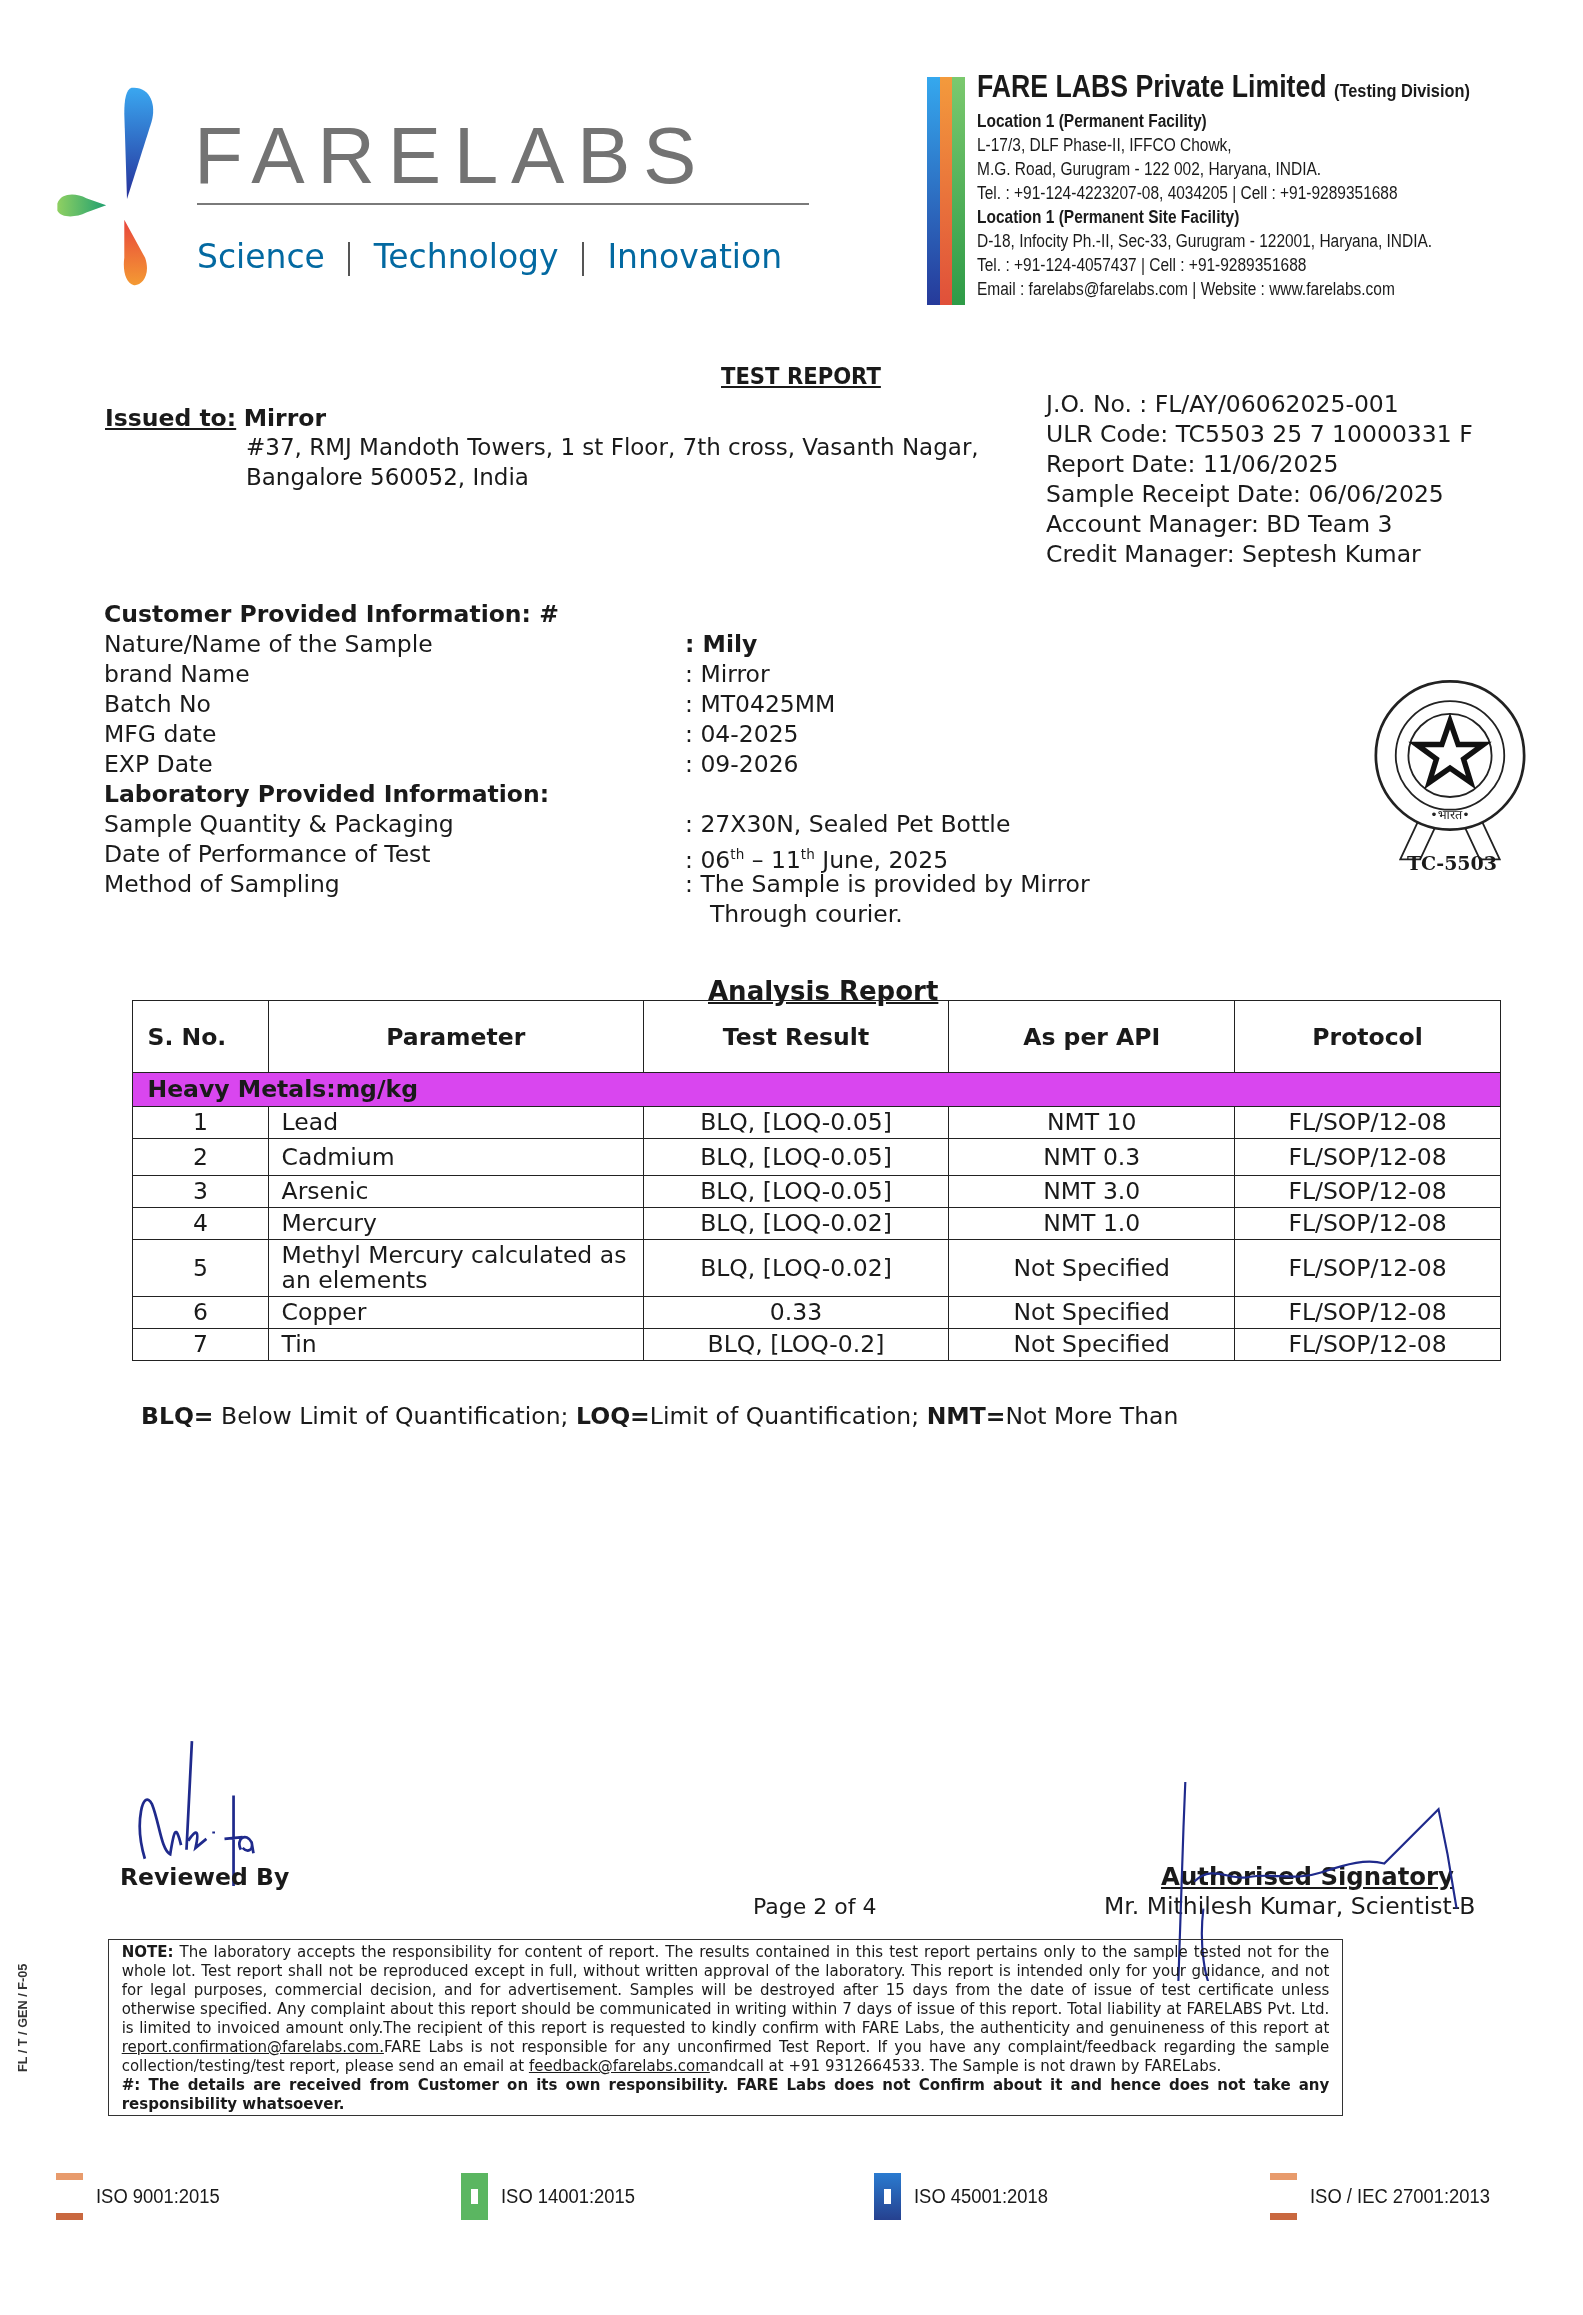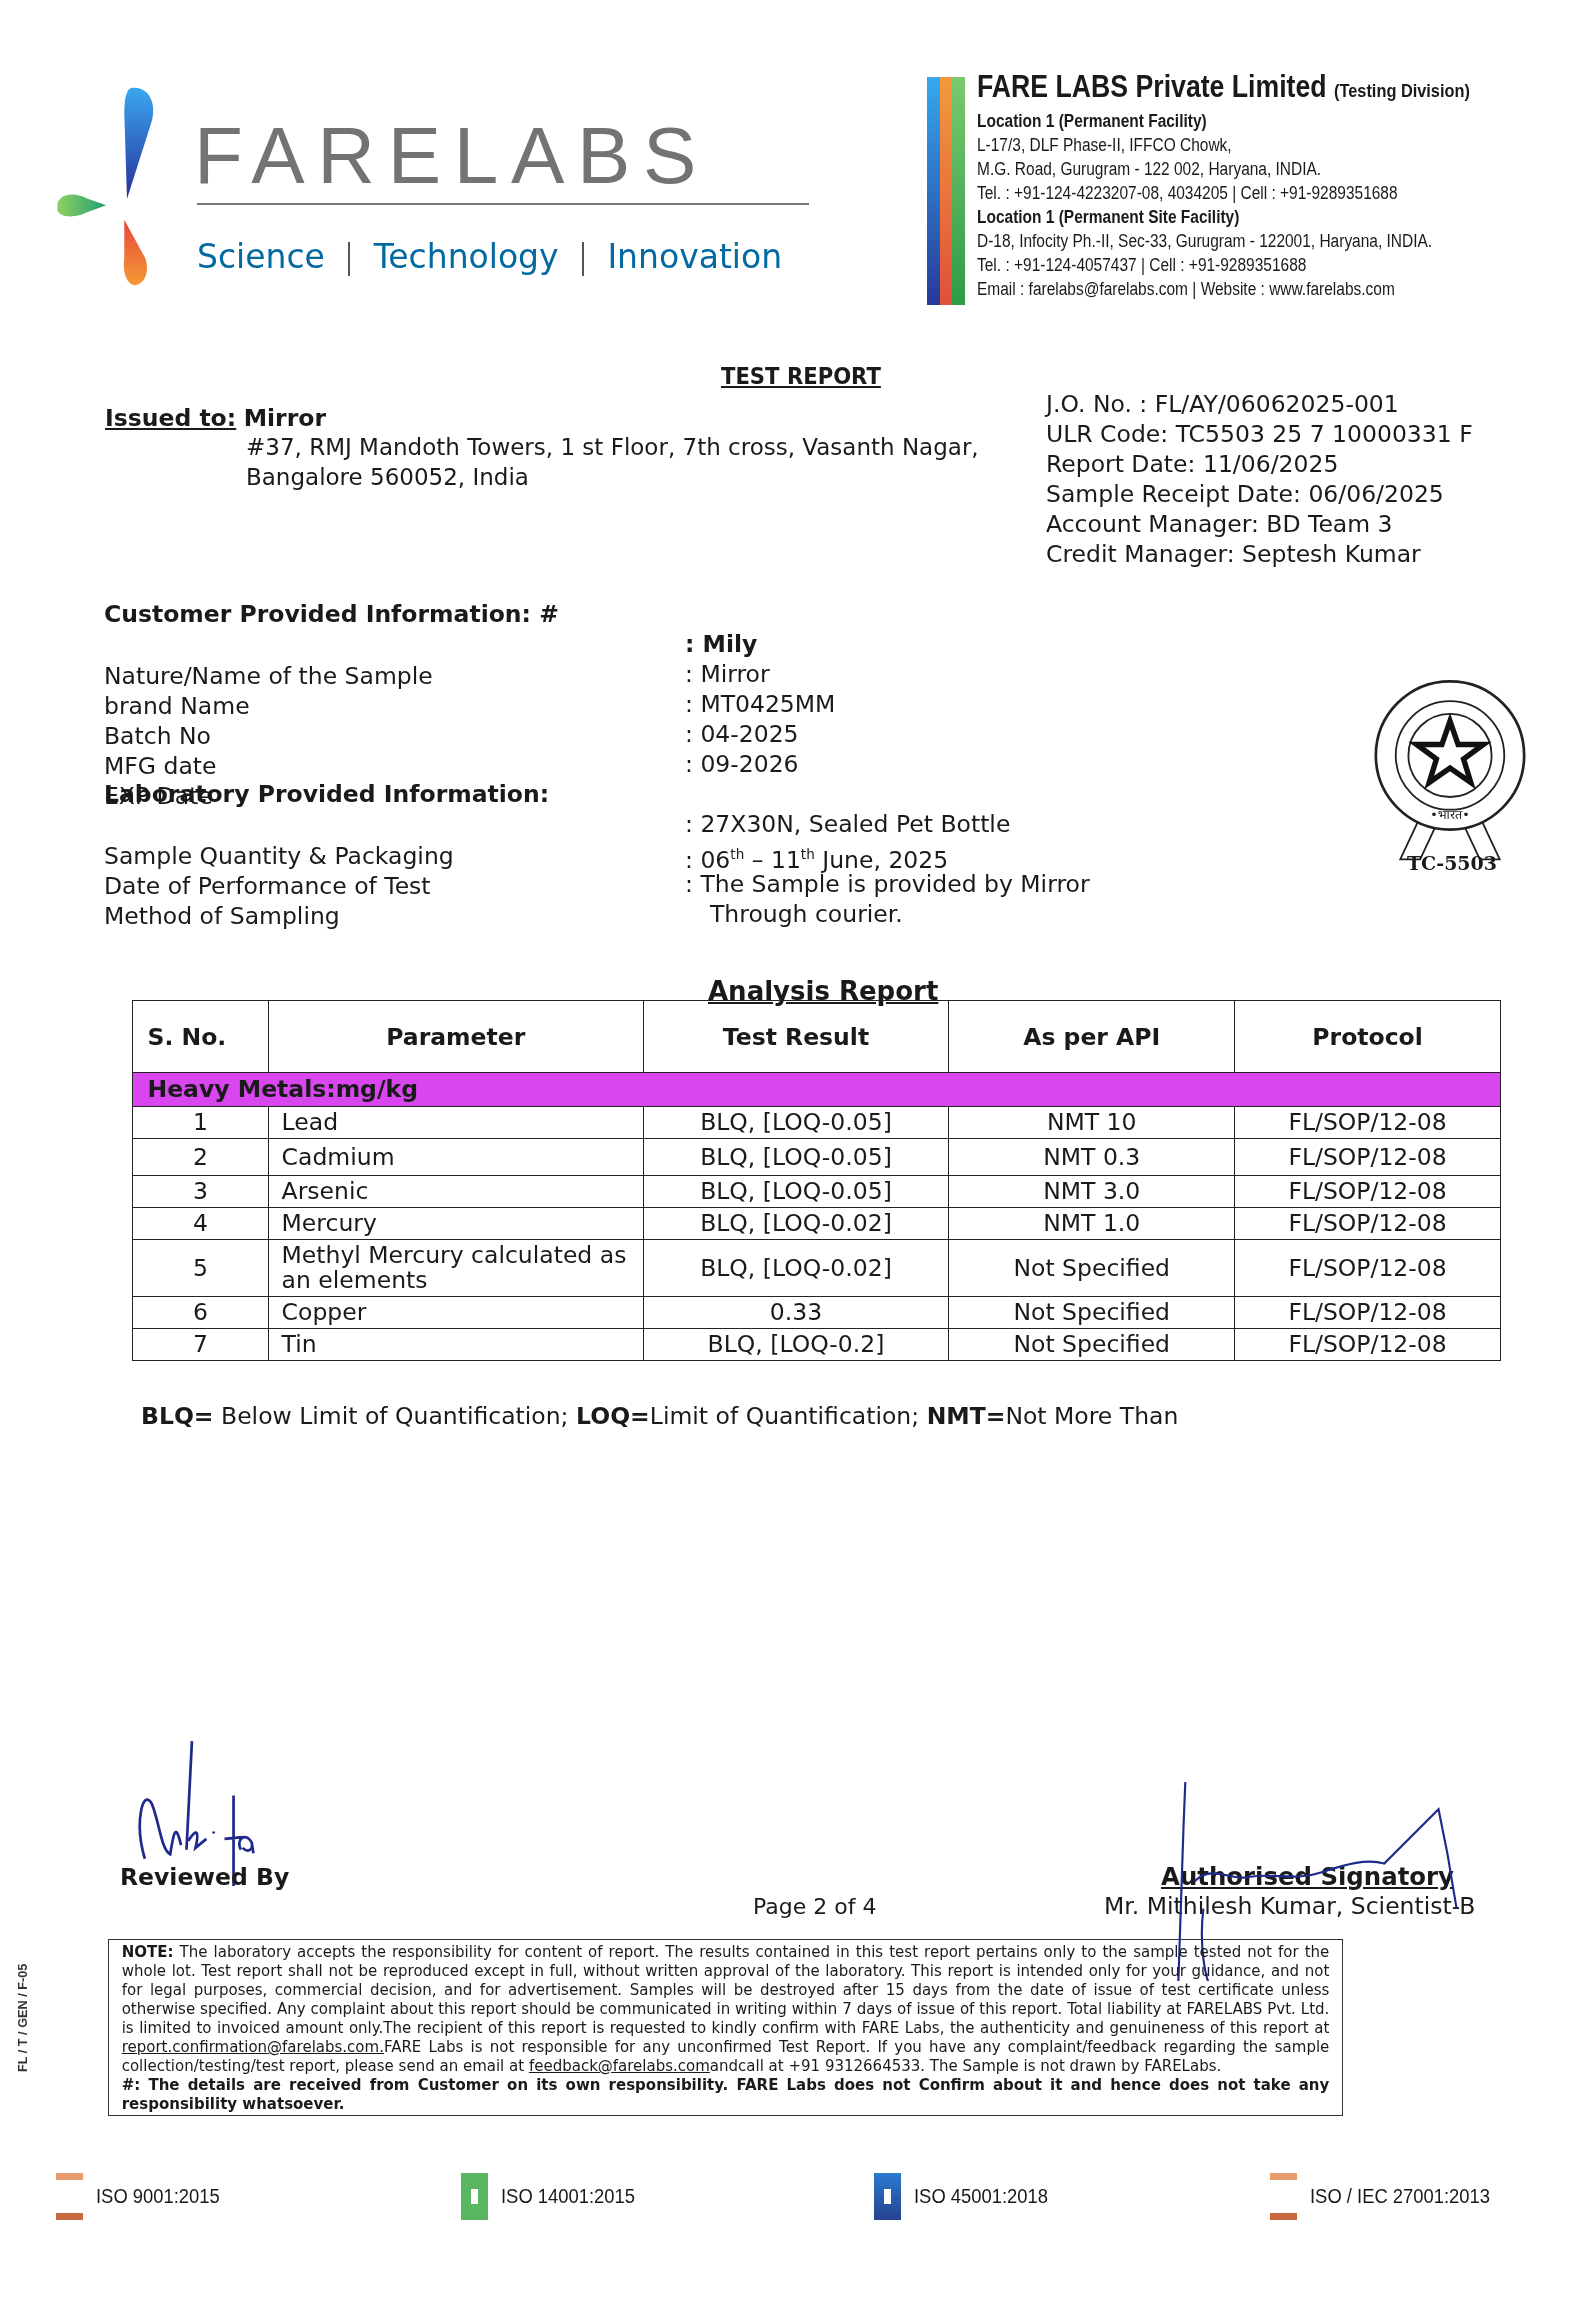--- a/index.html
+++ b/index.html
@@ -30,21 +30,21 @@
   .issued { left:105px; top:404px; font-size:23.5px; }
   .issued .lbl { font-weight:bold; text-decoration:underline; }
   .issued .nm { font-weight:bold; }
   .addr { left:246px; top:432px; font-size:23px; line-height:30px; width:742px; }
 
   .meta { left:1046px; top:389px; font-size:23.5px; line-height:30px; white-space:nowrap; }
 
   
   .info { left:104px; top:599px; font-size:23.5px; line-height:30px; }
   .info .row { height:30px; display:flex; white-space:nowrap; }
-  .info .k { width:581px;margin-top:32px; }
+  .info .k { width:581px; }
   .info .v { }
   .info .hdr { font-weight:bold; }
   .info .cont { padding-left:25px; }
 
   
   .seal { left:1364px; top:665px; width:172px; height:217px; }
   .seal-label { left:1384px; top:852px; font-family:"DejaVu Serif", serif; font-weight:bold; font-size:19px; width:136px; text-align:center; }
 
   
   .analysis-title { left:708px; top:976px; font-size:26px; font-weight:bold; text-decoration:underline; }

